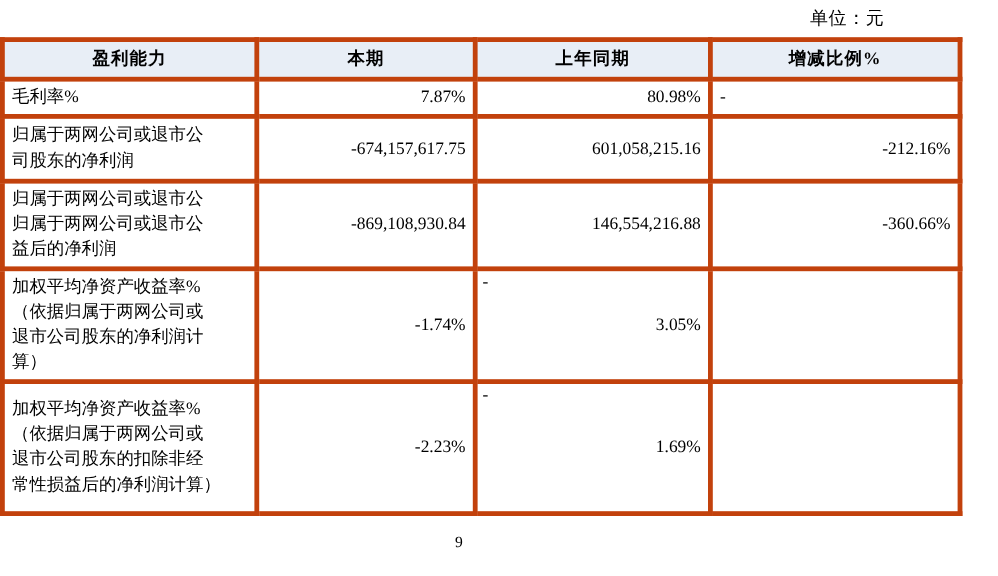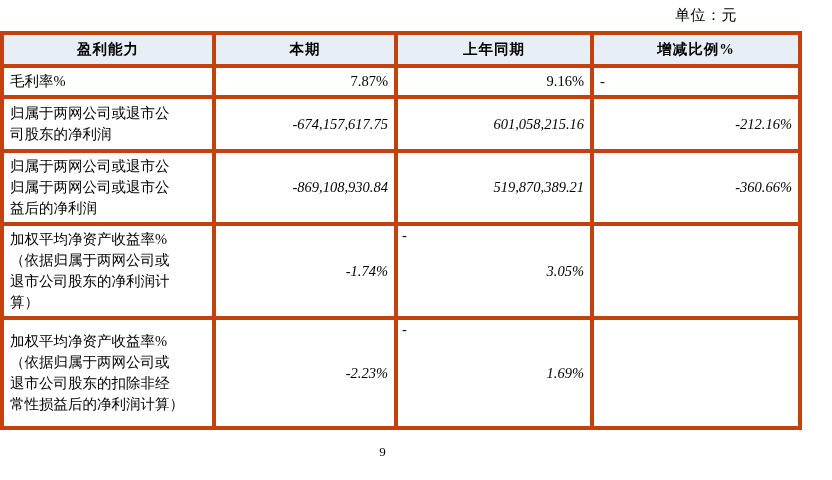--- a/index.html
+++ b/index.html
@@ -62,21 +62,20 @@
     padding-left: 6px;
     padding-right: 2px;
   }
   td.num {
     text-align: right;
     padding-right: 8px;
     font-variant-numeric: tabular-nums;
   }
   td.num.mid {
     vertical-align: middle;
-    font-style: italic;
   }
   td.prev-with-dash {
     position: relative;
   }
   td.prev-with-dash .dash {
     position: absolute;
     left: 4px;
     top: 2px;
     font-size: 14.5px;
     line-height: 1;
@@ -126,42 +125,42 @@
       </tr>
     </thead>
     <tbody>
 
 
       <tr class="r2">
         <td class="label">
           <span class="label-block">毛利率%</span>
         </td>
         <td class="num">7.87%</td>
-        <td class="num">9.16%</td>
+        <td class="num">80.98%</td>
         <td class="chg-dash">-</td>
       </tr>
 
       <tr class="r3">
         <td class="label">
           <span class="label-block">归属于两网公司或退市公</span>
           <span class="label-block">司股东的净利润</span>
         </td>
         <td class="num mid">-674,157,617.75</td>
         <td class="num mid">601,058,215.16</td>
         <td class="num mid">-212.16%</td>
       </tr>
 
       <tr class="r4">
         <td class="label">
           <span class="label-block">归属于两网公司或退市公</span>
           <span class="label-block">归属于两网公司或退市公</span>
           <span class="label-block">益后的净利润</span>
         </td>
         <td class="num mid">-869,108,930.84</td>
-        <td class="num mid">519,870,389.21</td>
+        <td class="num mid">146,554,216.88</td>
         <td class="num mid">-360.66%</td>
       </tr>
 
       <tr class="r5">
         <td class="label">
           <span class="label-block">加权平均净资产收益率%</span>
           <span class="label-block">（依据归属于两网公司或</span>
           <span class="label-block">退市公司股东的净利润计</span>
           <span class="label-block">算）</span>
         </td>

